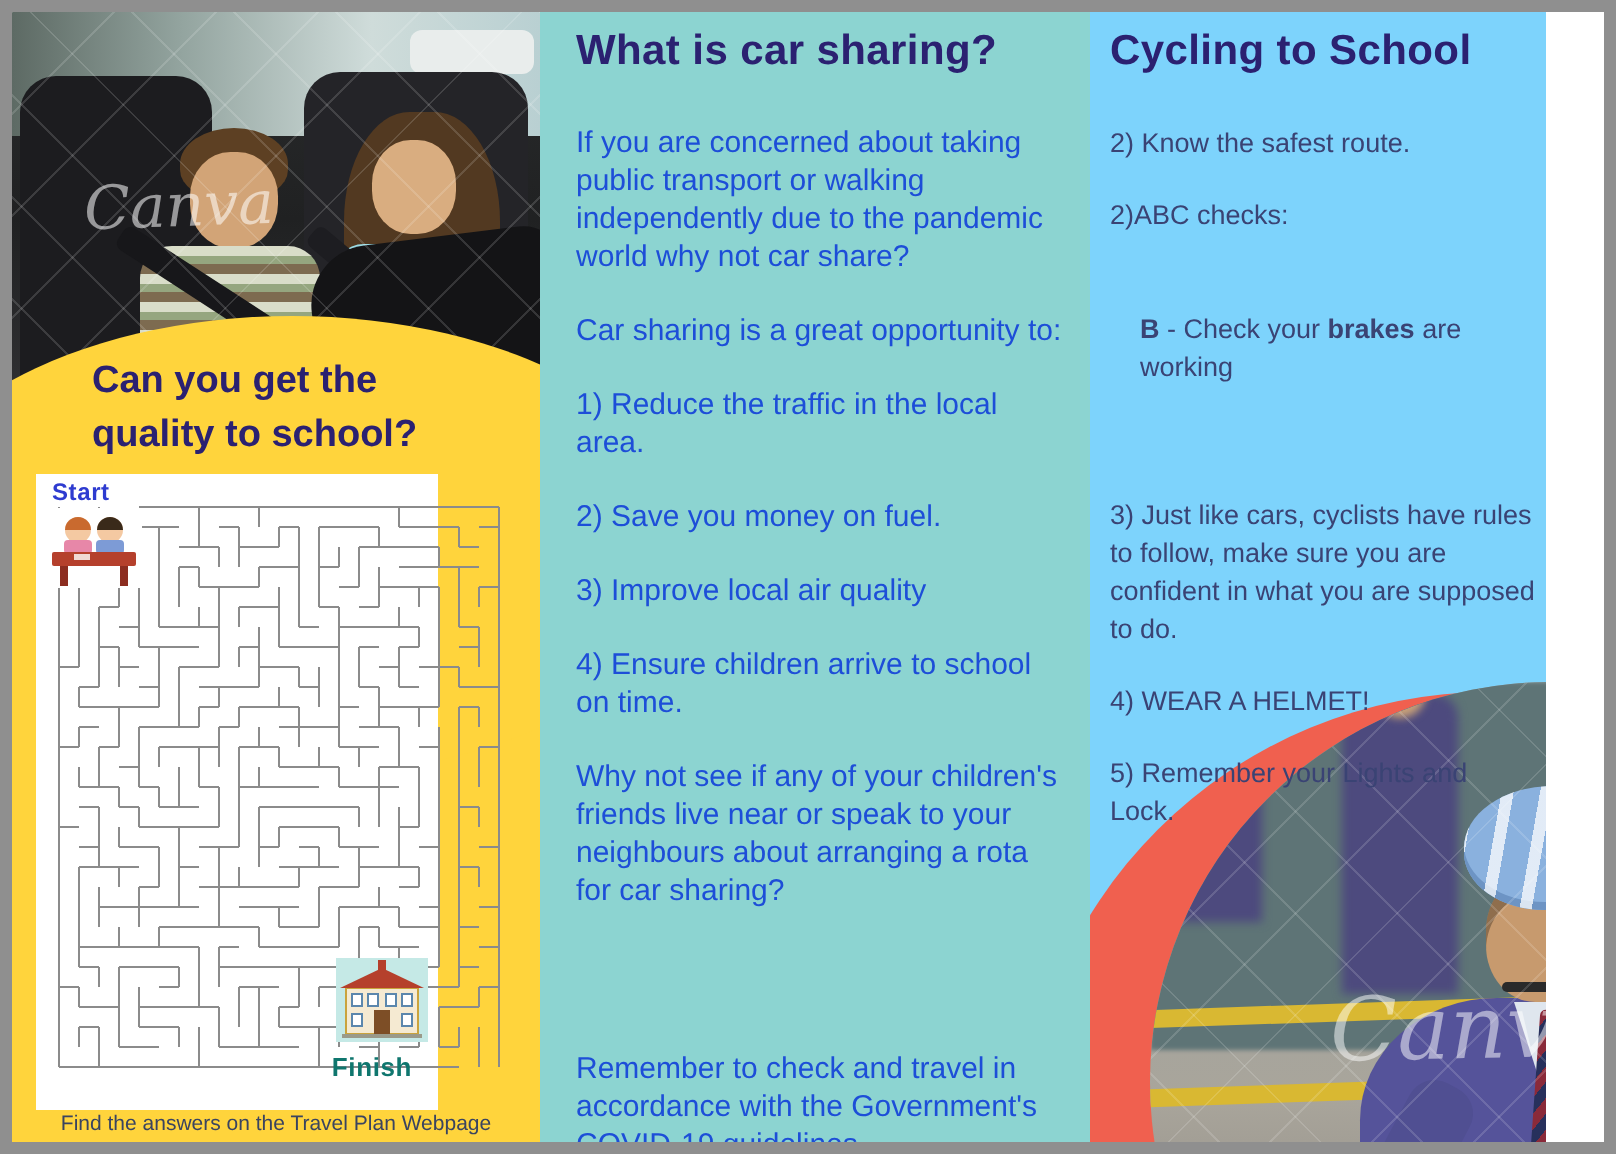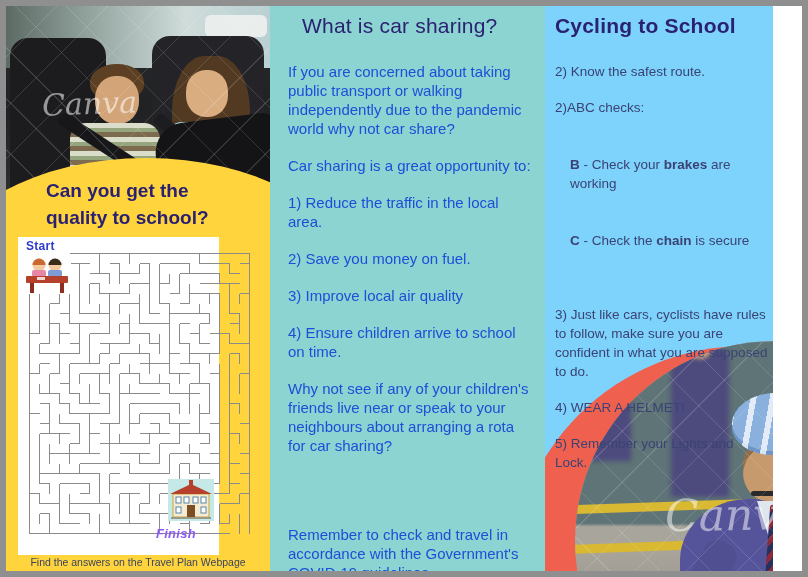--- a/index.html
+++ b/index.html
@@ -42,25 +42,25 @@
   .yellow-blob{position:absolute;left:-62px;top:152px;width:404px;height:230px;background:#ffd43c;border-radius:50%;z-index:2;}
   .left-title{position:absolute;left:40px;top:171px;margin:0;font-size:19px;line-height:27px;font-weight:bold;
               color:#2b2171;z-index:3;}
 
   
   .maze-card{position:absolute;left:12px;top:231px;width:201px;height:318px;background:#fff;z-index:3;}
   .maze-svg{position:absolute;left:11px;top:16px;}
   .start-label{position:absolute;left:8px;top:2px;font-weight:bold;font-size:12px;color:#2e3bd0;letter-spacing:.3px;}
   .kids-icon{position:absolute;left:5px;top:17px;width:48px;height:40px;background:#fff;}
   .school-icon{position:absolute;right:5px;bottom:34px;width:46px;height:42px;background:#c5e9e6;}
-  .finish-label{position:absolute;right:23px;bottom:14px;font-weight:bold;font-size:13px;color:#8b5cf6;letter-spacing:.3px;font-style:italic;}
+  .finish-label{position:absolute;right:13px;bottom:14px;font-weight:bold;font-size:13px;color:#0f766e;letter-spacing:.3px;}
   .maze-caption{position:absolute;left:0;right:0;bottom:3px;text-align:center;font-size:10.5px;color:#3a4460;z-index:3;}
 
   
-  .mid-head{margin:8px 14px 0 32px;font-size:21px;font-weight:normal;color:#2b2171;letter-spacing:.2px;}
+  .mid-head{margin:8px 14px 0 18px;font-size:21px;font-weight:bold;color:#2b2171;letter-spacing:.2px;}
   .mid-body{margin:24px 12px 0 18px;font-size:15px;line-height:19px;color:#1d4ed8;}
   .mid-body p{margin:0 0 18px;}
   .gap-top{margin-top:70px !important;}
 
   
   .right-head{margin:8px 6px 0 10px;font-size:21px;font-weight:bold;color:#2b2171;letter-spacing:.2px;position:relative;z-index:3;}
   .right-body{margin:24px 4px 0 10px;font-size:13.5px;line-height:19px;color:#3a4374;position:relative;z-index:3;}
   .right-body p{margin:0 0 17px;}
   .right-body p.no-gap{margin:0;}
   .abc{padding-left:15px;margin:0 0 17px;white-space:pre-wrap;}
@@ -177,21 +177,20 @@
     </div>
   </section>
 
   <section class="panel p-right">
     <h1 class="right-head">Cycling to School</h1>
     <div class="right-body">
       <p>2) Know the safest route.</p>
       <p class="no-gap">2)ABC checks:</p>
       <div class="abc">
         <div><span class="bold">B</span><span> - Check your </span><span class="bold">brakes</span><span> are working</span></div>
-        <div><span class="bold">C</span><span> - Check the </span><span class="bold">chain</span><span> is secure</span></div>
       </div>
       <p>3) Just like cars, cyclists have rules to follow, make sure you are confident in what you are supposed to do.</p>
       <p>4) WEAR A HELMET!</p>
       <p>5) Remember your Lights and Lock.</p>
     </div>
 
     <div class="coral-blob"></div>
     <div class="cyclist-photo hatch">
       <div class="cp-building"></div>
 

